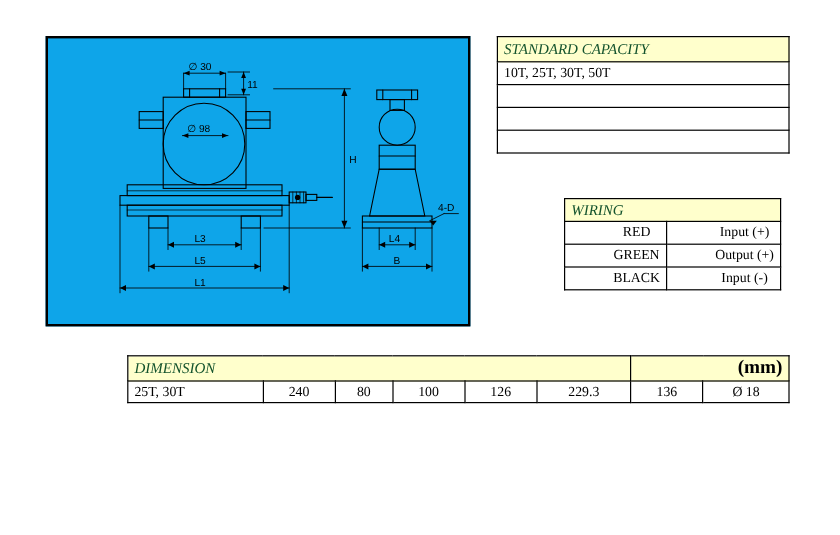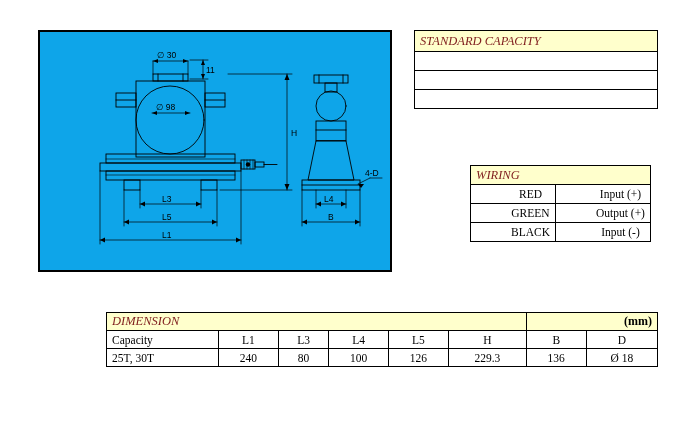--- a/index.html
+++ b/index.html
@@ -42,21 +42,21 @@
   .tbl td, .tbl th {
     border: 1px solid #000;
     padding: 1px 5px;
     font-weight: normal;
     text-align: left;
     white-space: nowrap;
     font-family: "Liberation Serif", serif;
   }
   .hdr-cell {
     background: #ffffcc;
-    color: #7f1d1d;
+    color: #14532d;
     font-weight: bold;
     font-style: normal;
     font-size: 12.5px;
   }
   .hdr-cell.italic { font-style: italic; }
 
   
   #std-capacity {
     left: 414px;
     top: 30px;
@@ -70,32 +70,32 @@
     left: 470px;
     top: 165px;
     width: 156px;
   }
   #wiring td { height: 16px; }
   #wiring td.center { text-align: center; padding-left: 40px; }
 
   
   #dimension {
     left: 106px;
-    top: 312px;
+    top: 296px;
     width: 552px;
   }
   #dimension td { height: 15px; text-align: center; }
   #dimension td.left { text-align: left; }
   #dimension .unit {
     text-align: right;
     color: #000;
     font-weight: bold;
     font-style: normal;
     background: #ffffcc;
-    font-size: 12px;
+    font-size: 16px;
   }
   .dim-hdr td { font-weight: normal; }
 </style>
 </head>
 <body>
 
 <div id="drawing-panel">
   <svg class="dwg" width="346" height="234" viewBox="0 0 346 234">
     <g fill="none" stroke="#000" stroke-width="0.9" stroke-linecap="round">
 
@@ -243,20 +243,23 @@
     </g>
   </svg>
 </div>
 
 <table class="tbl" id="std-capacity">
   <tbody>
       <tr>
     <td class="hdr-cell italic">STANDARD CAPACITY</td>
   </tr>
   <tr>
+    <td>10T, 25T, 30T, 50T</td>
+  </tr>
+  <tr>
     <td>&nbsp;</td>
   </tr>
   <tr>
     <td>&nbsp;</td>
   </tr>
   <tr>
     <td>&nbsp;</td>
   </tr>
 </tbody>
   </table>
@@ -279,30 +282,20 @@
     <td class="center">Input (-)</td>
   </tr>
 </tbody>
   </table>
 
 <table class="tbl" id="dimension">
   <tbody>
       <tr>
     <td class="hdr-cell italic left" colspan="6">DIMENSION</td>
     <td class="unit" colspan="2">(mm)</td>
-  </tr>
-  <tr class="dim-hdr">
-    <td class="left">Capacity</td>
-    <td>L1</td>
-    <td>L3</td>
-    <td>L4</td>
-    <td>L5</td>
-    <td>H</td>
-    <td>B</td>
-    <td>D</td>
   </tr>
   <tr>
     <td class="left">25T, 30T</td>
     <td>240</td>
     <td>80</td>
     <td>100</td>
     <td>126</td>
     <td>229.3</td>
     <td>136</td>
     <td>Ø 18</td>

